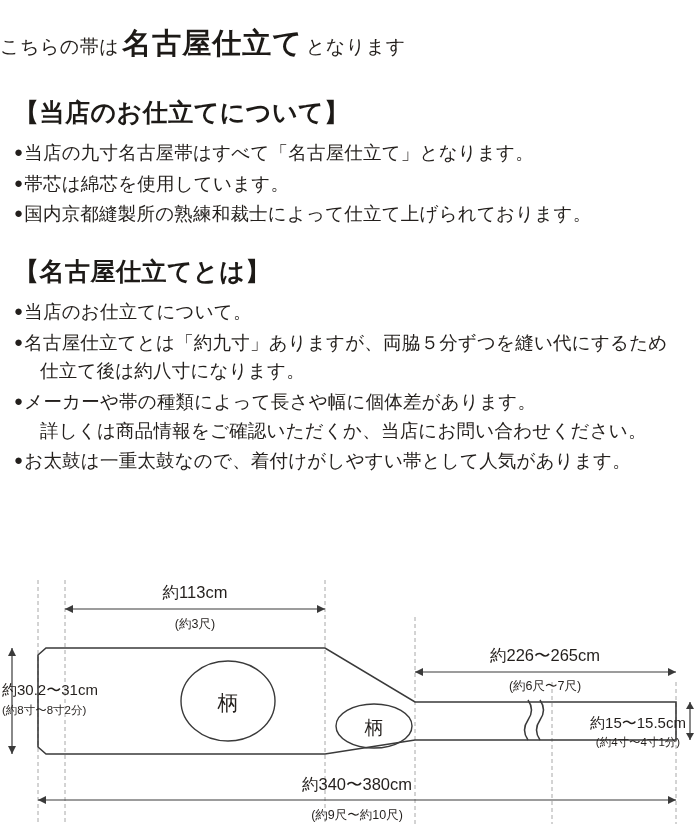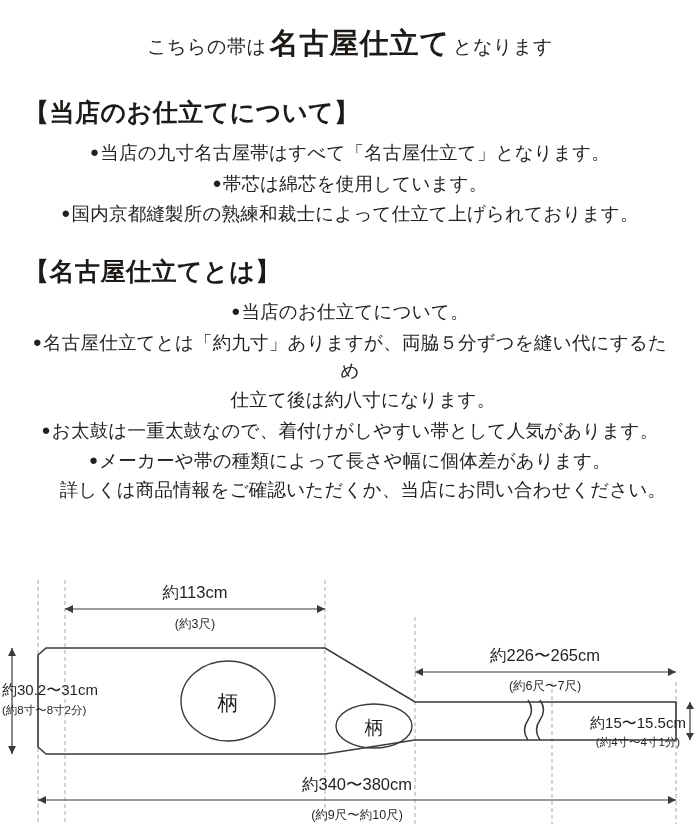--- a/index.html
+++ b/index.html
@@ -16,62 +16,60 @@
   }
   .page {
     position: relative;
     width: 700px;
     height: 840px;
     box-sizing: border-box;
   }
 
   
   .header {
-    text-align: center;
     padding-top: 24px;
     padding-bottom: 6px;
     white-space: nowrap;
   }
   .header .small {
     font-size: 19px;
     letter-spacing: 0.5px;
     color: #231f1c;
   }
   .header .big {
     font-size: 29px;
     font-weight: bold;
     letter-spacing: 1px;
     color: #1d1a17;
     margin: 0 3px;
   }
 
   
   .section {
-    padding: 0 24px;
+    padding: 0 14px;
   }
   .section-title {
     font-size: 25px;
     font-weight: bold;
     letter-spacing: 0.5px;
     color: #1d1a17;
     margin-top: 26px;
     margin-bottom: 10px;
   }
   .bullet-list {
     list-style: none;
     margin: 0;
     padding: 0;
   }
   .bullet-list li {
     font-size: 18.5px;
     line-height: 1.55;
     color: #231f1c;
     margin-bottom: 2px;
     letter-spacing: 0.2px;
-    text-align: center;
   }
   .bullet-list li .dot {
     font-size: 15px;
     vertical-align: 2px;
     margin-right: 1px;
   }
   .sub-line {
     display: block;
     padding-left: 26px;
     letter-spacing: 0.2px;
@@ -109,22 +107,22 @@
       <li><span class="dot">●</span><span>帯芯は綿芯を使用しています。</span></li>
       <li><span class="dot">●</span><span>国内京都縫製所の熟練和裁士によって仕立て上げられております。</span></li>
     </ul>
   </div>
 
   <div class="section">
     <div class="section-title">【名古屋仕立てとは】</div>
     <ul class="bullet-list">
       <li><span class="dot">●</span><span>当店のお仕立てについて。</span></li>
       <li><span class="dot">●</span><span>名古屋仕立てとは「約九寸」ありますが、両脇５分ずつを縫い代にするため</span><span class="sub-line">仕立て後は約八寸になります。</span></li>
+      <li><span class="dot">●</span><span>メーカーや帯の種類によって長さや幅に個体差があります。</span><span class="sub-line">詳しくは商品情報をご確認いただくか、当店にお問い合わせください。</span></li>
       <li><span class="dot">●</span><span>お太鼓は一重太鼓なので、着付けがしやすい帯として人気があります。</span></li>
-      <li><span class="dot">●</span><span>メーカーや帯の種類によって長さや幅に個体差があります。</span><span class="sub-line">詳しくは商品情報をご確認いただくか、当店にお問い合わせください。</span></li>
     </ul>
   </div>
 
   <div class="diagram-wrap">
     <svg width="700" height="278" viewBox="0 0 700 278" xmlns="http://www.w3.org/2000/svg">
 
       <g stroke="#a8a8a8" stroke-width="1" stroke-dasharray="4 3">
         <line x1="38" y1="18" x2="38" y2="262"></line>
         <line x1="65" y1="18" x2="65" y2="262"></line>
         <line x1="325" y1="18" x2="325" y2="262"></line>

